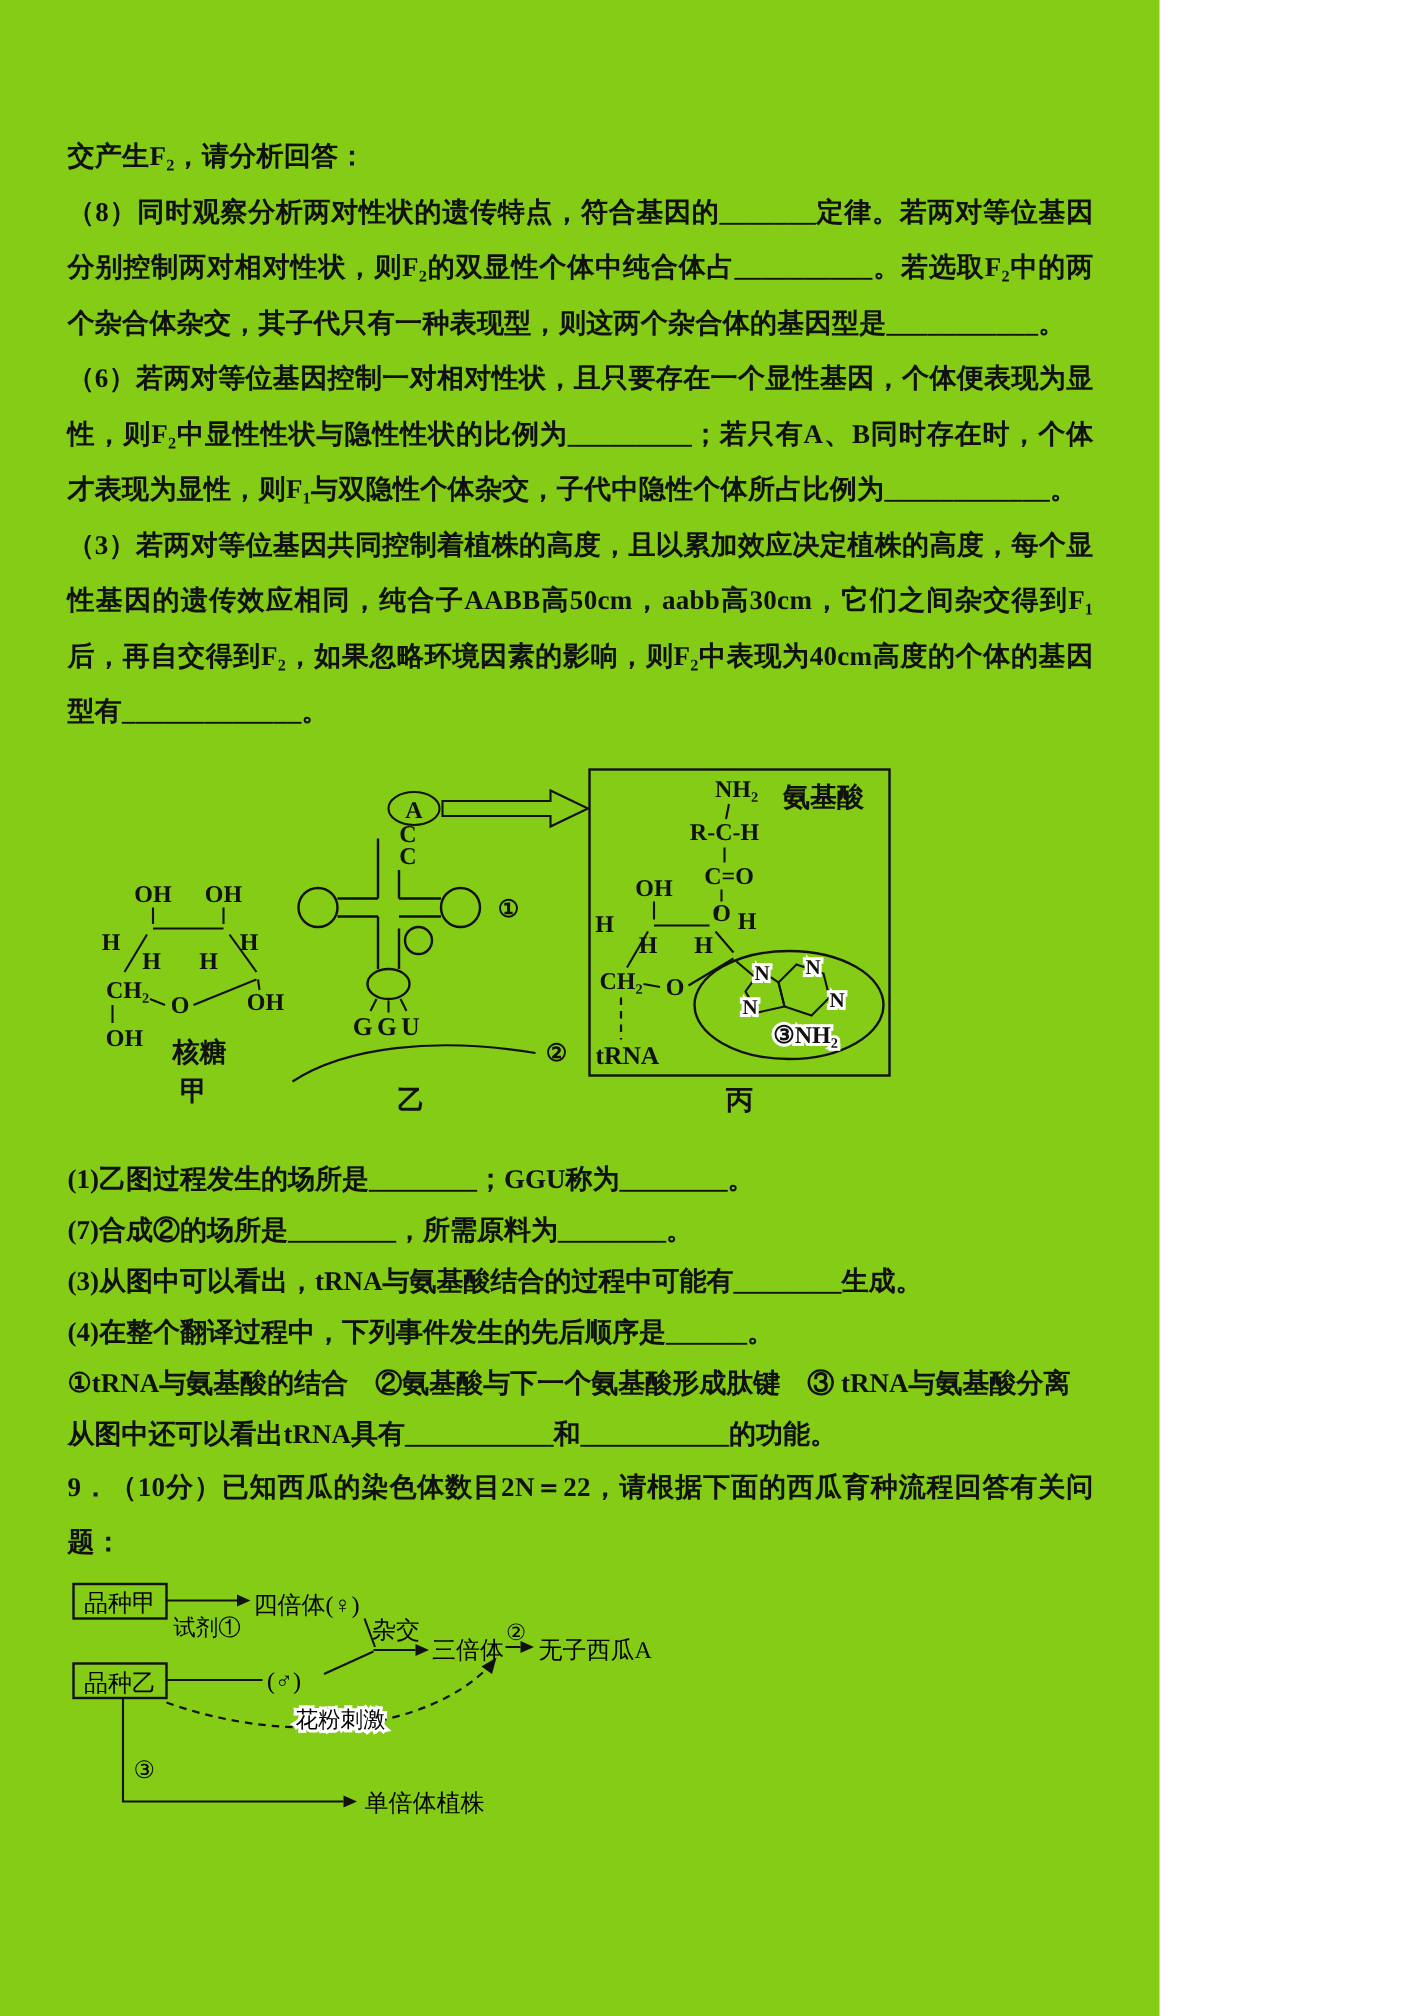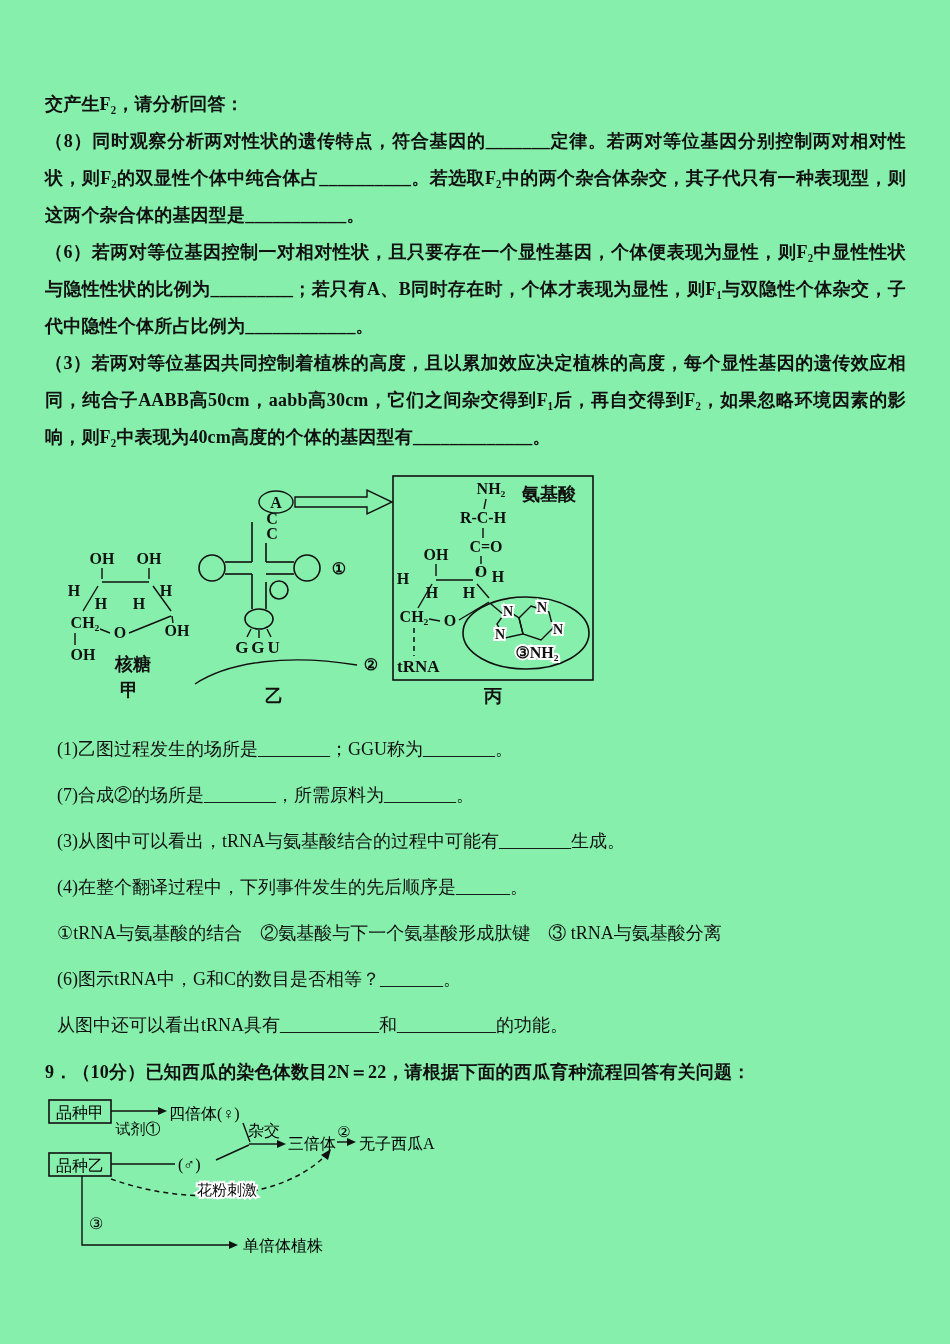--- a/index.html
+++ b/index.html
@@ -1,36 +1,36 @@
 <!DOCTYPE html>
 <html><head>
 <meta charset="utf-8">
 <style>
   html,body{margin:0;padding:0;background:#ffffff;}
   .page{
     position:relative;
-    width:950px;min-height:1344px;
+    width:773px;min-height:1344px;
     box-sizing:border-box;
-    background:#86efac;
+    background:#84cc16;
     padding:86px 44px 40px 45px;
     font-family:"Liberation Serif","DejaVu Serif",serif;
     color:#111111;
   }
   .para{
     margin:0;
     font-size:18px;
     font-weight:600;
     line-height:37px;
     text-align:justify;
     letter-spacing:0.2px;
   }
   .sub{
-    margin:12px;
+    margin:0;
     font-size:18px;
-    font-weight:400;
+    font-weight:700;
     line-height:34px;
     text-align:left;
   }
   .fig{display:block;margin:0 0 24px 0;}
   .fig2{display:block;margin:6px 0 0 0;}
   .fig text{
     font-family:"Liberation Serif","DejaVu Serif",serif;
     font-weight:700;
     fill:#111111;
   }
@@ -146,21 +146,20 @@
       <text class="t16 mid halo" x="492" y="202">③NH₂</text>
       <text class="t18 mid" x="448" y="246">丙</text>
     </g>
   </svg>
 
   <p class="sub">(1)乙图过程发生的场所是________；GGU称为________。</p>
   <p class="sub">(7)合成②的场所是________，所需原料为________。</p>
   <p class="sub">(3)从图中可以看出，tRNA与氨基酸结合的过程中可能有________生成。</p>
   <p class="sub">(4)在整个翻译过程中，下列事件发生的先后顺序是______。</p>
   <p class="sub">①tRNA与氨基酸的结合　②氨基酸与下一个氨基酸形成肽键　③ tRNA与氨基酸分离</p>
-  <p class="sub">(6)图示tRNA中，G和C的数目是否相等？_______。</p>
   <p class="sub">从图中还可以看出tRNA具有___________和___________的功能。</p>
 
   <p class="para">9．（10分）已知西瓜的染色体数目2N＝22，请根据下面的西瓜育种流程回答有关问题：</p>
 
   <svg class="fig2" width="560" height="165" viewBox="0 0 560 165">
     <g>
       <rect class="ln" x="4" y="3" width="62" height="23" fill="none"></rect>
       <text class="t16 mid" x="35" y="21">品种甲</text>
       <line class="thin" x1="66" y1="14" x2="113" y2="14"></line>
       <polygon class="ah" points="113,10 122,14 113,18"></polygon>

